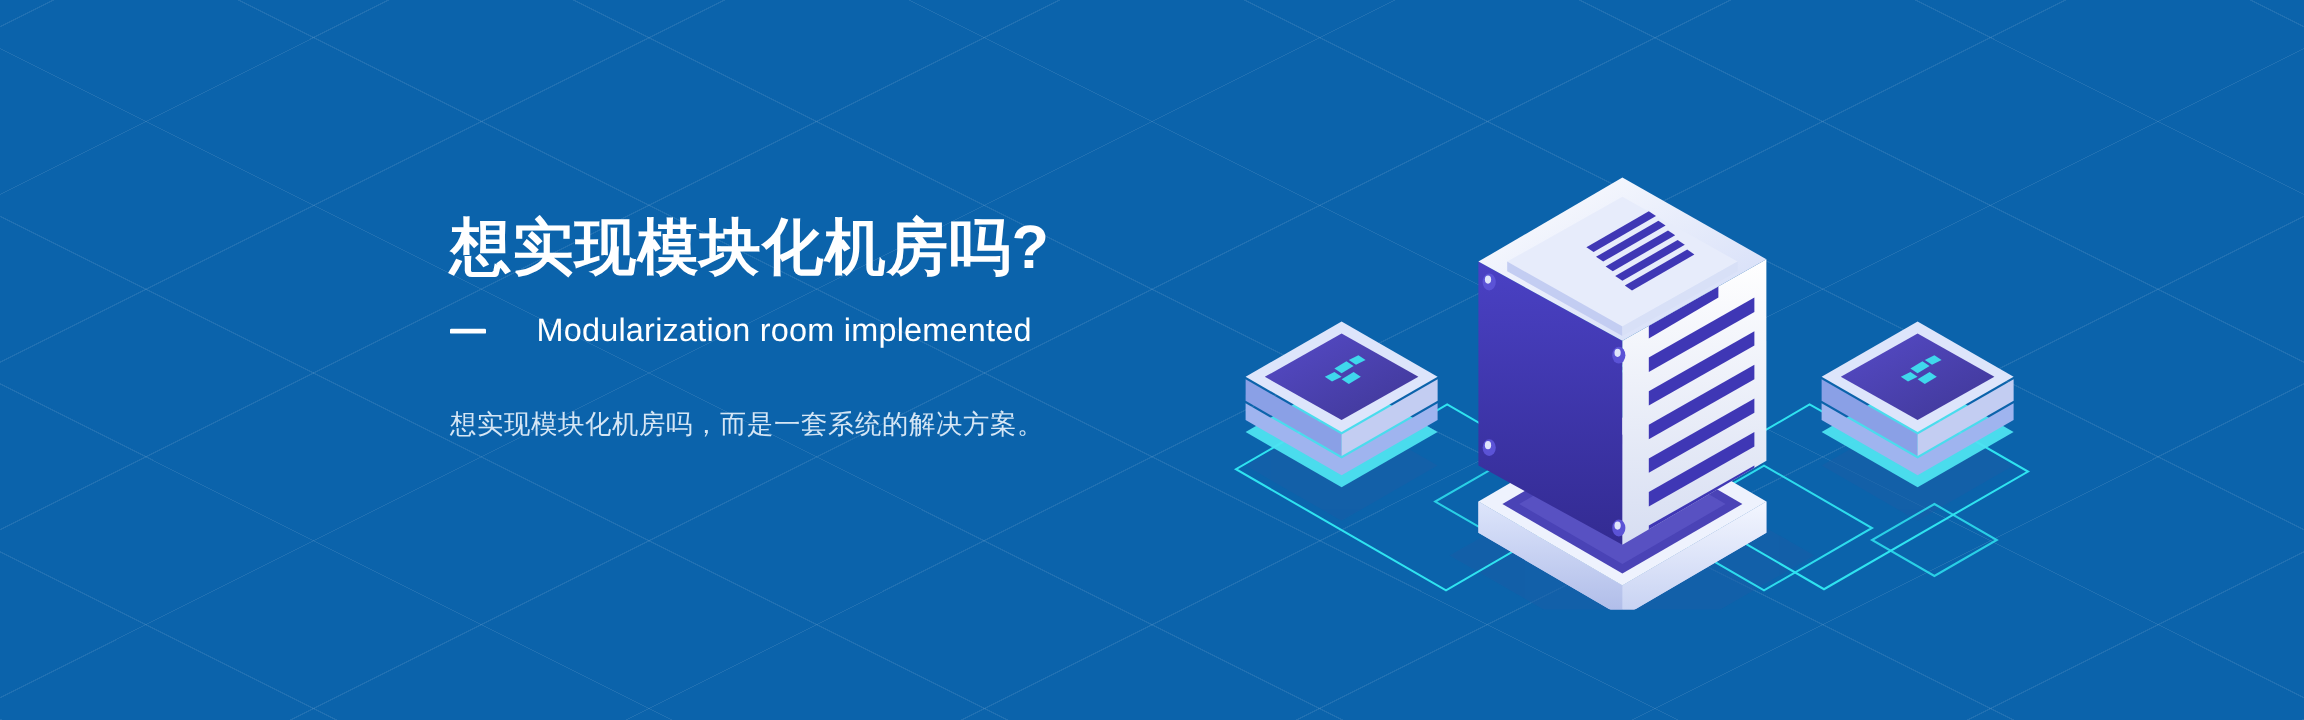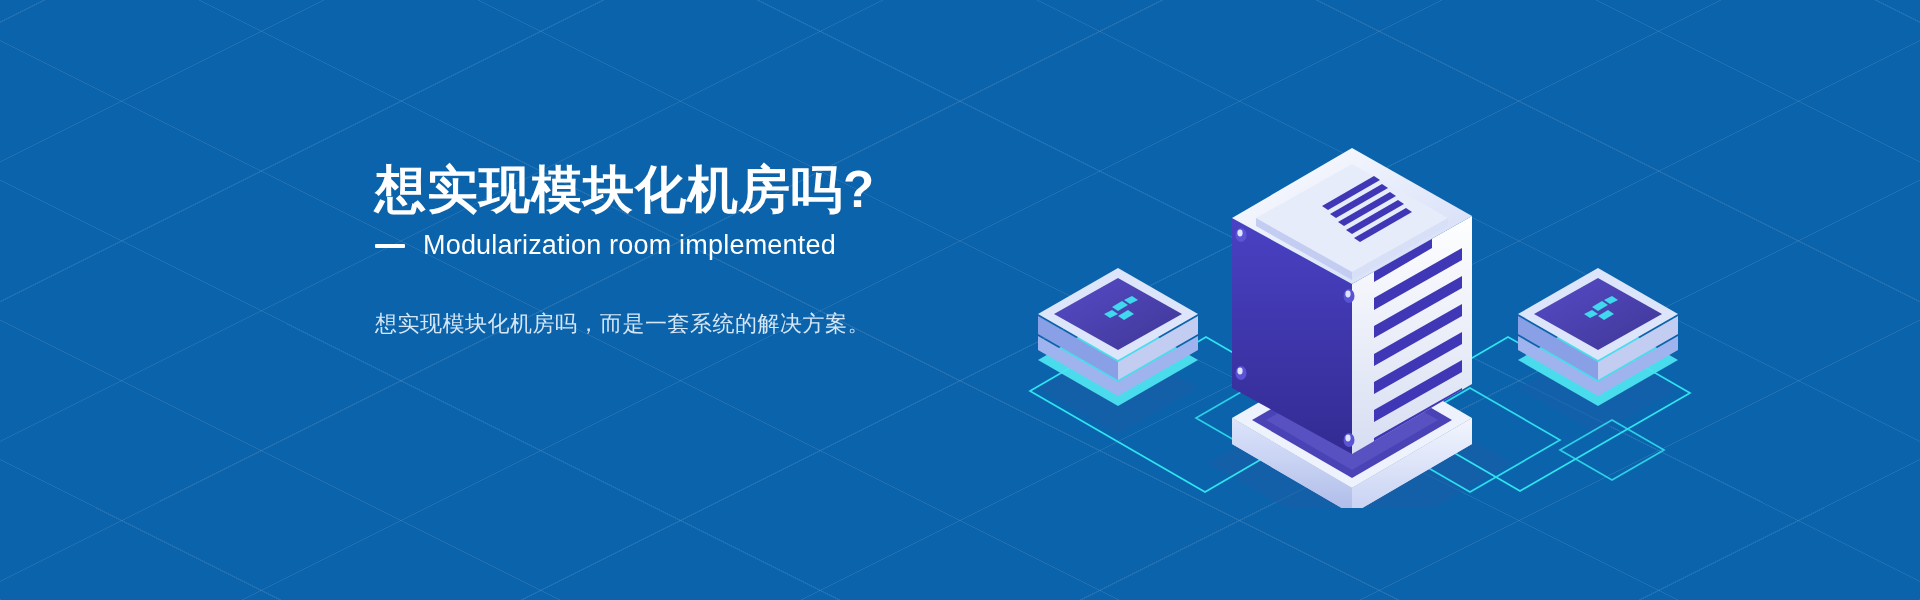--- a/index.html
+++ b/index.html
@@ -30,35 +30,36 @@
         rgba(255,255,255,0.085) 0px,
         rgba(255,255,255,0.085) 1px,
         rgba(255,255,255,0) 1px,
         rgba(255,255,255,0) 125px);
     pointer-events:none;
   }
 
   
   .copy {
     position:absolute;
-    left:375px; top:160px;
+    left:375px; top:176px;
     width:640px;
   }
   .headline {
     color:#ffffff;
     font-size:51px;
     font-weight:700;
     letter-spacing:1px;
     line-height:1.16;
     white-space:nowrap;
   }
   .sub-row {
     display:flex;
     align-items:center;
-    margin-top:11px;
+    margin-top:25px;
+    gap:24px;
   }
   .sub-dash {
     width:30px; height:4px;
     background:#ffffff;
     border-radius:1px;
     flex:0 0 auto;
     margin-right:18px;
   }
   .subhead {
     color:#ffffff;

